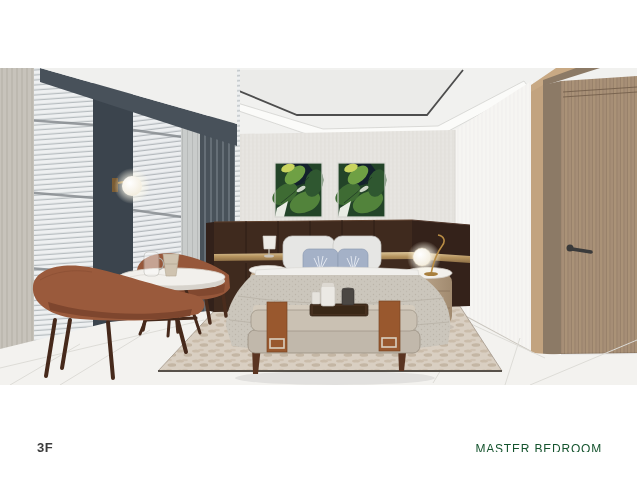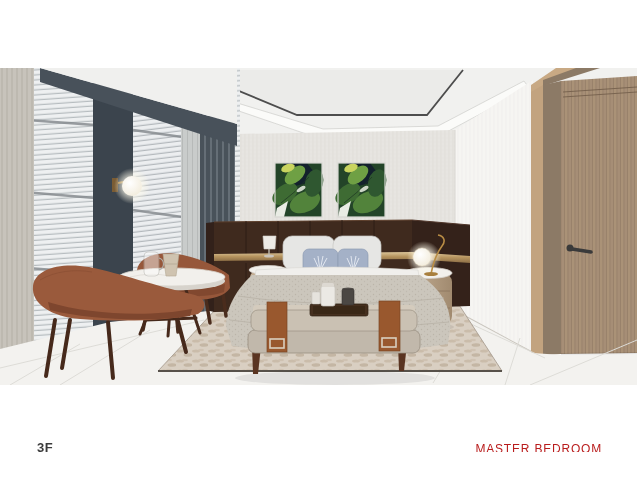--- a/index.html
+++ b/index.html
@@ -3,21 +3,21 @@
 <meta charset="utf-8">
 <style>
   html,body{margin:0;padding:0;background:#ffffff;}
   .slide{position:relative;width:640px;height:452px;background:#ffffff;overflow:hidden;
          font-family:"Liberation Sans",sans-serif;}
   .render{position:absolute;left:0;top:68px;width:637px;height:317px;}
   .render svg{display:block;}
   .footer-floor{position:absolute;left:37px;top:440px;font-size:13px;font-weight:700;
                 color:#3b3b3b;letter-spacing:.5px;}
   .footer-room{position:absolute;right:38px;top:442px;font-size:12px;font-weight:400;
-               color:#b91c1c;letter-spacing:.8px;}
+               color:#14532d;letter-spacing:.8px;}
   .footer-rule{position:absolute;left:37px;top:457px;width:565px;height:0;
                border-top:2px solid #8a8a8a;border-bottom:1px solid #d6d6d6;}
 </style>
 </head>
 <body>
 
 <div class="slide">
 
   <div class="render">
   <svg width="637" height="317" viewBox="0 0 637 317" xmlns="http://www.w3.org/2000/svg">

